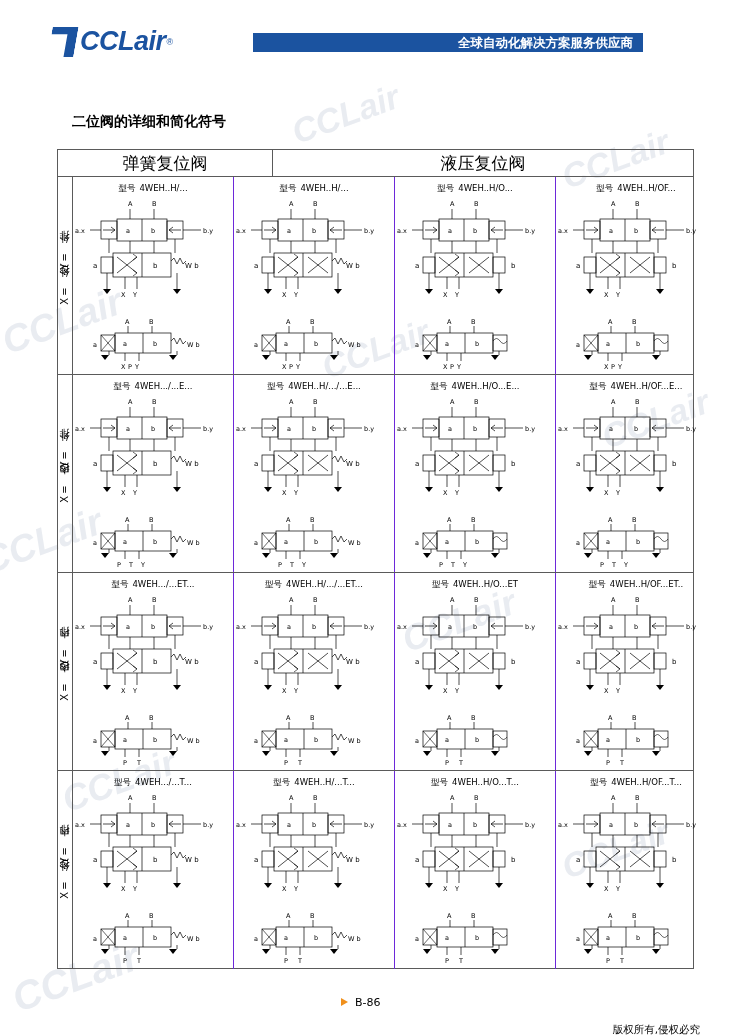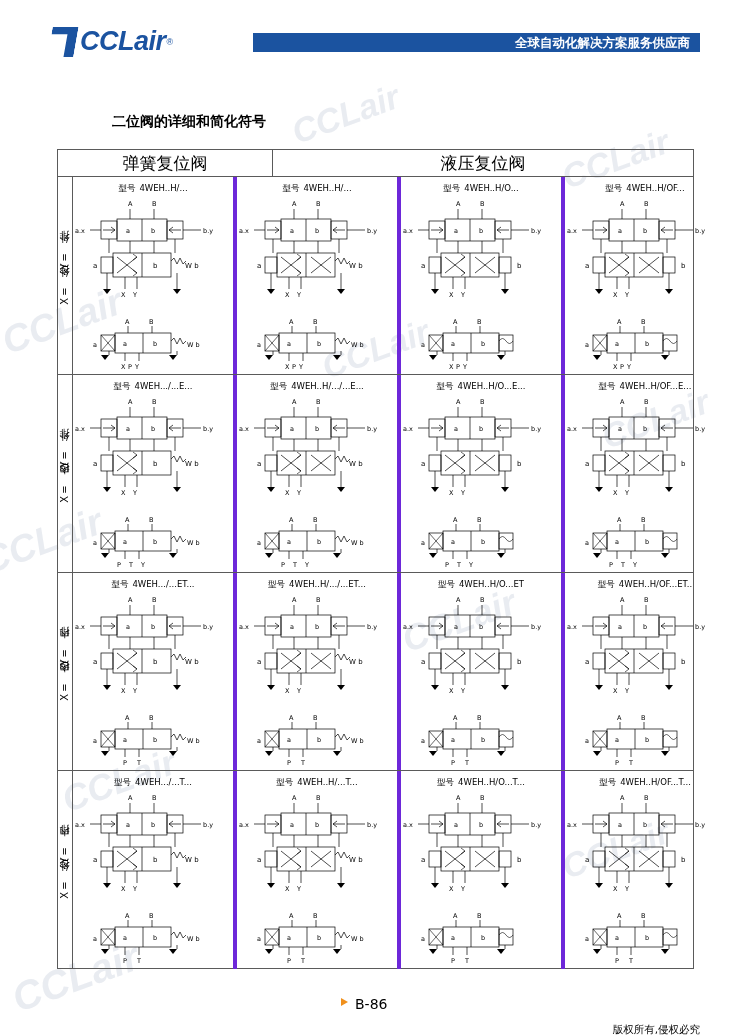--- a/index.html
+++ b/index.html
@@ -26,34 +26,33 @@
   }
   .logo-text{
     font-family:"Liberation Sans", sans-serif;
     font-weight:bold;font-style:italic;
     font-size:27px;color:#1b53a0;letter-spacing:-0.5px;
   }
   .logo-reg{
     font-size:9px;color:#1b53a0;vertical-align:super;margin-left:1px;
   }
   .header-bar{
-    position:absolute;left:253px;top:33px;width:447px;height:19px;
+    position:absolute;left:253px;top:33px;width:390px;height:19px;
     background:#1b53a0;
   }
   .header-bar span{
     position:absolute;right:10px;top:2px;
     color:#fff;font-size:12.5px;font-weight:bold;
     font-family:"DejaVu Sans", sans-serif;
   }
   
   .page-title{
     position:absolute;left:72px;top:113px;
     font-size:14px;font-weight:bold;
     font-family:"DejaVu Sans", sans-serif;
-    margin-left:40px;
   }
   
   .tbl{
     position:absolute;left:57px;top:149px;
     width:637px;height:820px;
     border:1px solid #5a5a5a;
     box-sizing:border-box;
   }
   .tbl-head{
     position:relative;height:26px;border-bottom:1px solid #5a5a5a;
@@ -78,21 +77,21 @@
     box-sizing:border-box;
   }
   .rowlabel span{
     writing-mode:vertical-rl;
     transform:rotate(180deg);
     font-size:10px;letter-spacing:2px;
     font-family:"DejaVu Sans", sans-serif;
     white-space:nowrap;
   }
   .cell{
-    width:185px;border-right:4px solid #6d28d9;
+    width:185px;border-right:1px solid #6d28d9;
     box-sizing:border-box;position:relative;
     padding-top:6px;
   }
   .cell.lastcol{border-right:none;width:186px;}
   .cell .model{
     font-size:8.5px;
     font-family:"DejaVu Sans", sans-serif;
     text-align:center;
     white-space:nowrap;
     margin-bottom:2px;
@@ -109,21 +108,21 @@
     font-weight:bold;font-style:italic;
     color:#d8dde6;opacity:.55;
     font-size:40px;
     pointer-events:none;
     user-select:none;
     white-space:nowrap;
   }
   
   .footer-page{
     position:absolute;left:355px;top:996px;
-    font-size:14px;font-family:"DejaVu Sans", sans-serif;
+    font-size:11px;font-family:"DejaVu Sans", sans-serif;
   }
   .footer-tri{
     position:absolute;left:341px;top:998px;
     width:0;height:0;border-left:7px solid #f0901c;
     border-top:4.5px solid transparent;border-bottom:4.5px solid transparent;
   }
   .footer-right{
     position:absolute;right:50px;top:1006px;
     font-size:10.5px;font-family:"DejaVu Sans", sans-serif;margin-top:17px;
   }

